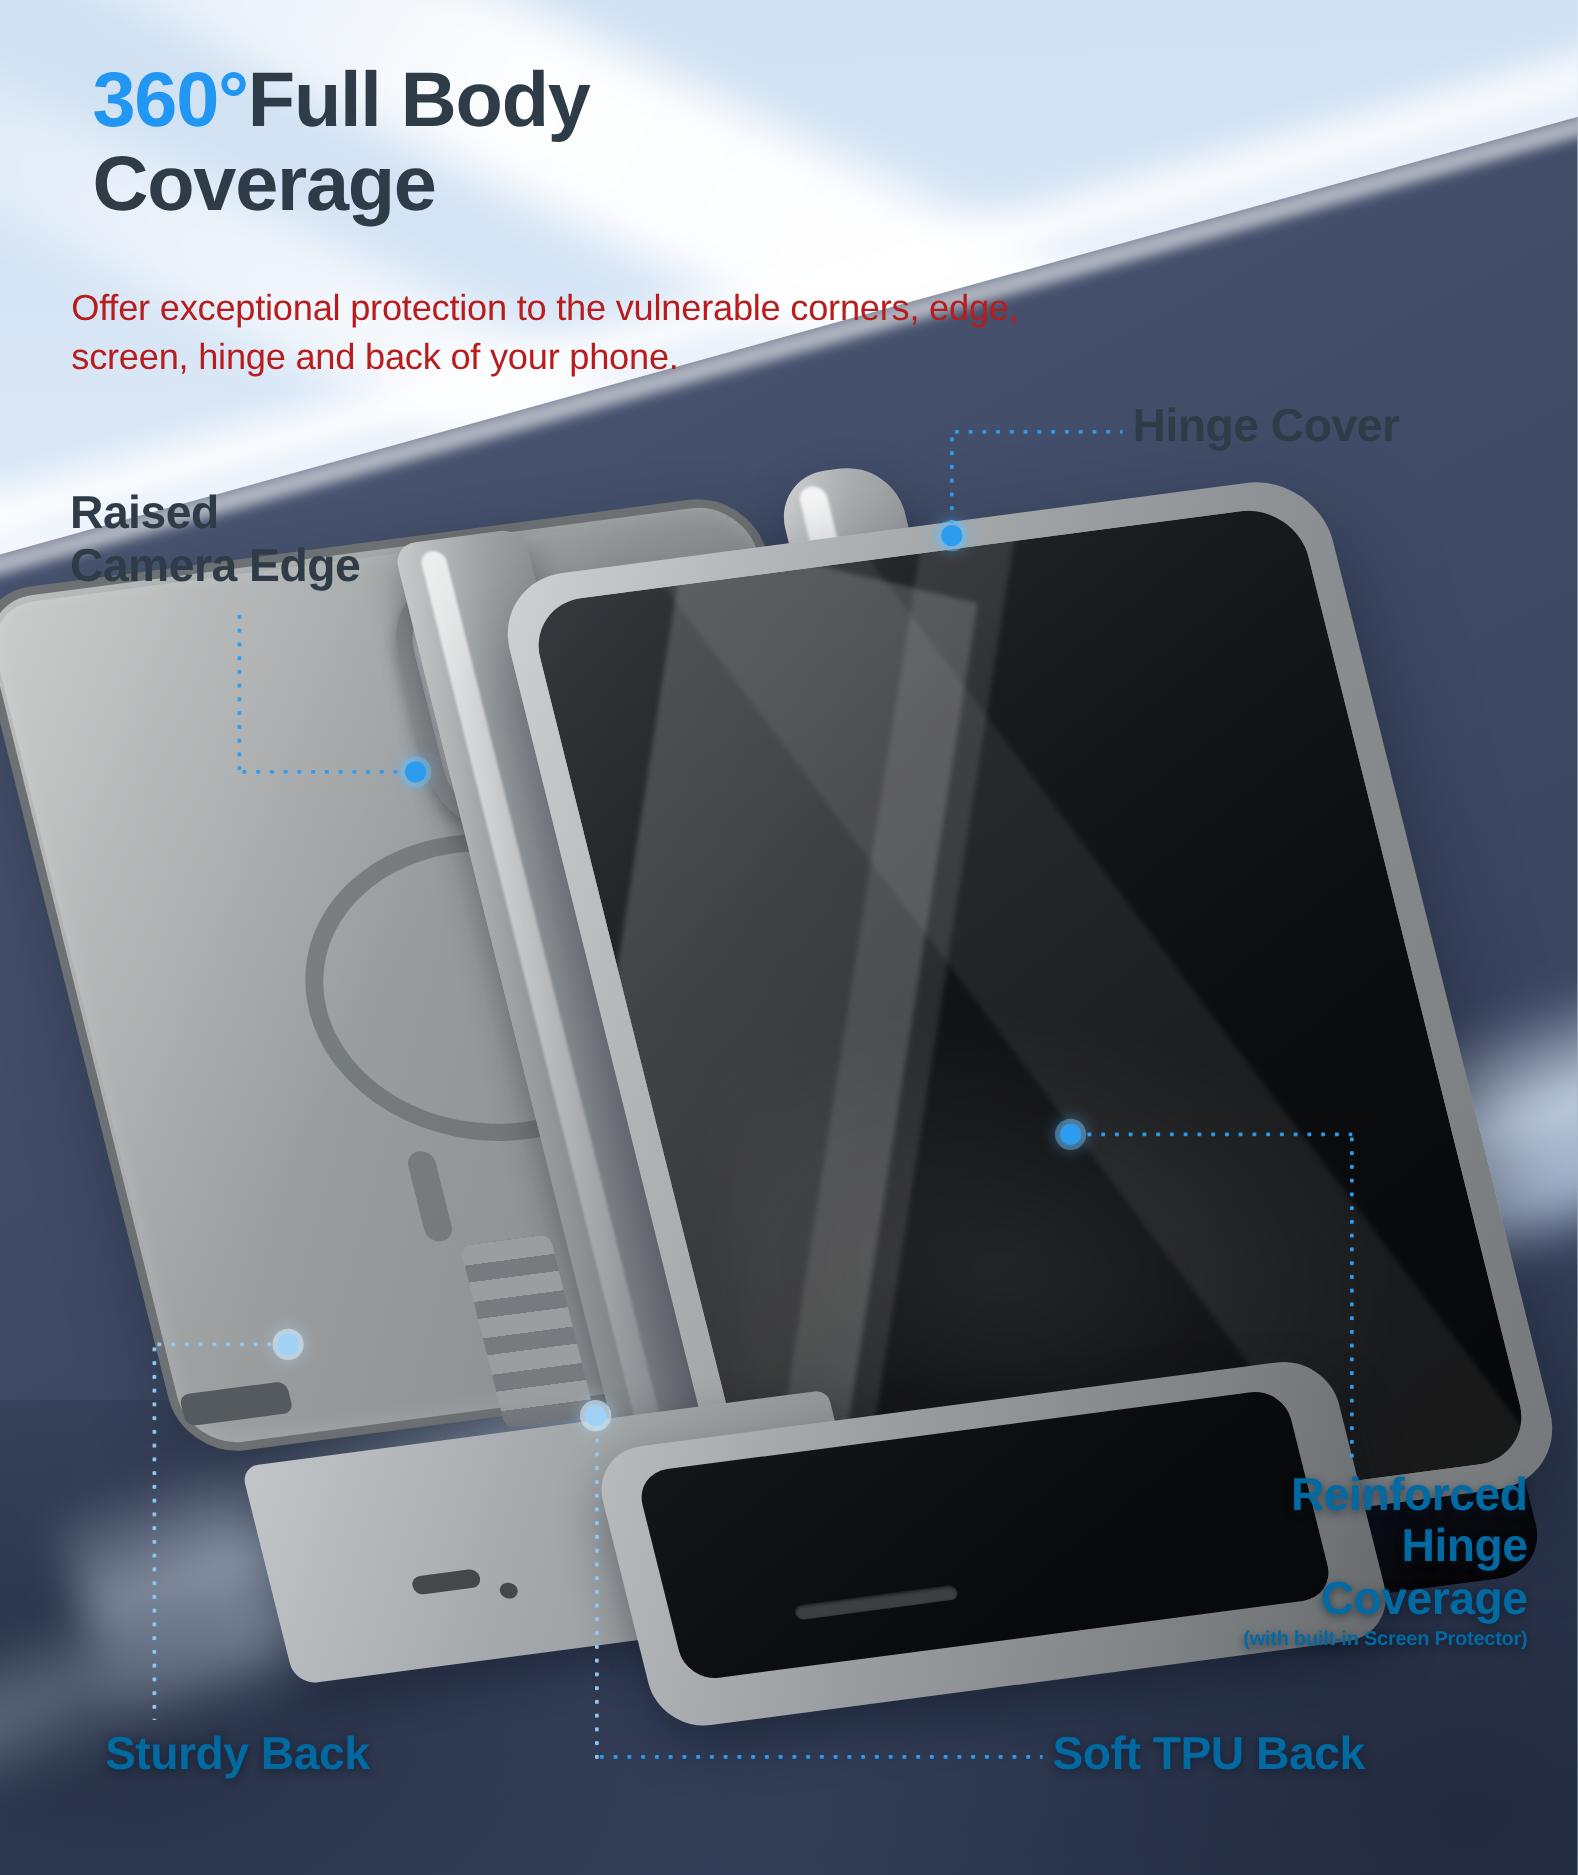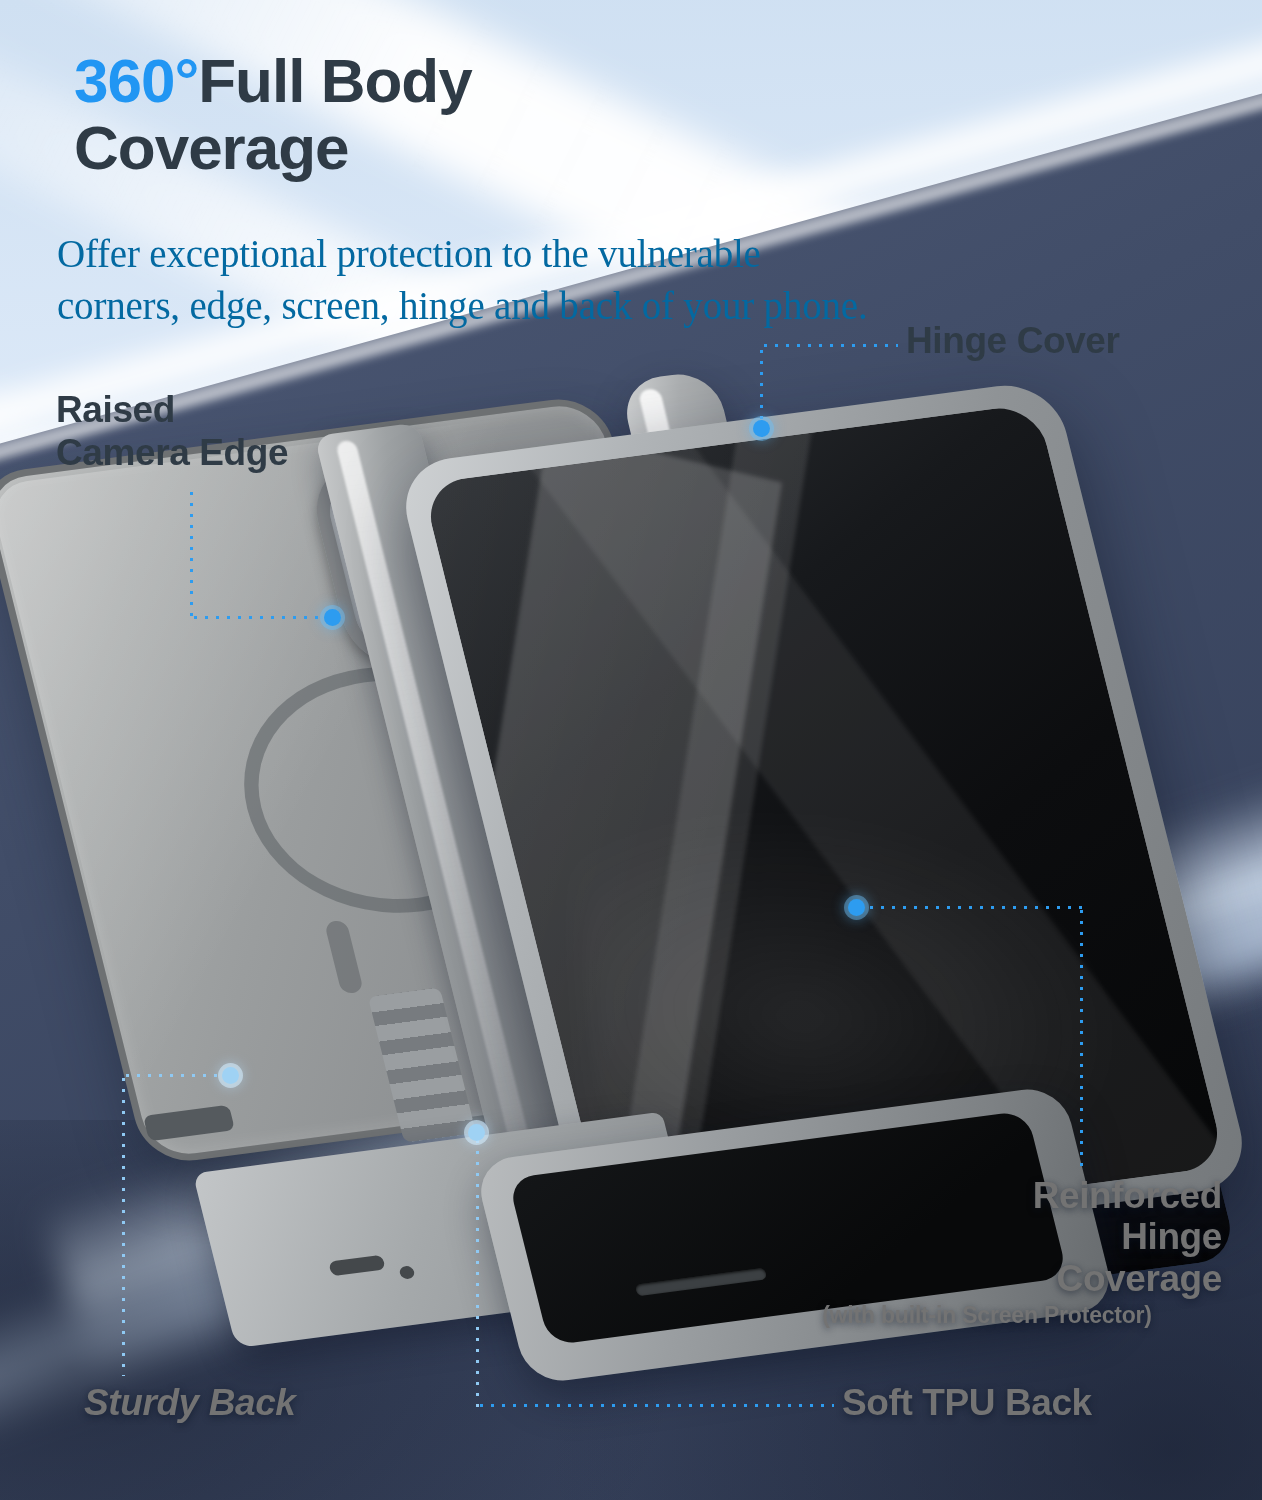--- a/index.html
+++ b/index.html
@@ -73,35 +73,35 @@
 
   
   .headline{
     position:absolute; left:54px; top:48px; width:700px;
     font-size:62px; font-weight:bold; line-height:1.08;
     color:#2f3b46; letter-spacing:-1px;margin-left:20px;
   }
   .headline .accent{ color:#2196f3; }
   .subcopy{
     position:absolute; left:57px; top:228px; width:830px;
-    font-size:39px; line-height:1.33; color:#0369a1; letter-spacing:-.2px;font-family:Liberation Serif, serif;
+    font-size:29px; line-height:1.33; color:#b91c1c; letter-spacing:-.2px;
   }
 
   .lbl{ position:absolute; font-weight:bold; letter-spacing:-.4px; }
   .lbl-dark{ color:#2f3b46; }
-  .lbl-light{ color:#737373; text-shadow:0 2px 7px rgba(10,18,34,.55); }
+  .lbl-light{ color:#0369a1; text-shadow:0 2px 7px rgba(10,18,34,.55); }
 
   #lbl-camera{ left:56px; top:388px; font-size:37px; line-height:1.17; color:#2f3b46; }
   #lbl-hinge { left:906px; top:320px; font-size:37px; color:#2f3b46; }
   #lbl-front {
     right:40px; top:1175px; width:470px; text-align:right;
     font-size:37px; line-height:1.12;
   }
-  #lbl-front .sub{ display:block; font-size:23px; margin-top:4px; letter-spacing:-.2px;text-align:center; }
-  #lbl-sturdy{ left:84px; top:1382px; font-size:37px;font-style:italic; }
+  #lbl-front .sub{ display:block; font-size:16px; margin-top:4px; letter-spacing:-.2px; }
+  #lbl-sturdy{ left:84px; top:1382px; font-size:37px; }
   #lbl-tpu   { left:842px; top:1382px; font-size:37px; }
 
   
   .leader{ position:absolute; pointer-events:none; }
   .dh{ height:3px; background-image:radial-gradient(circle,#2d9cf0 1.6px, rgba(0,0,0,0) 1.7px);
        background-size:11px 3px; background-repeat:repeat-x; }
   .dv{ width:3px; background-image:radial-gradient(circle,#2d9cf0 1.6px, rgba(0,0,0,0) 1.7px);
        background-size:3px 11px; background-repeat:repeat-y; }
   .dh-lt{ background-image:radial-gradient(circle,#8fc9f3 1.6px, rgba(0,0,0,0) 1.7px); }
   .dv-lt{ background-image:radial-gradient(circle,#8fc9f3 1.6px, rgba(0,0,0,0) 1.7px); }

